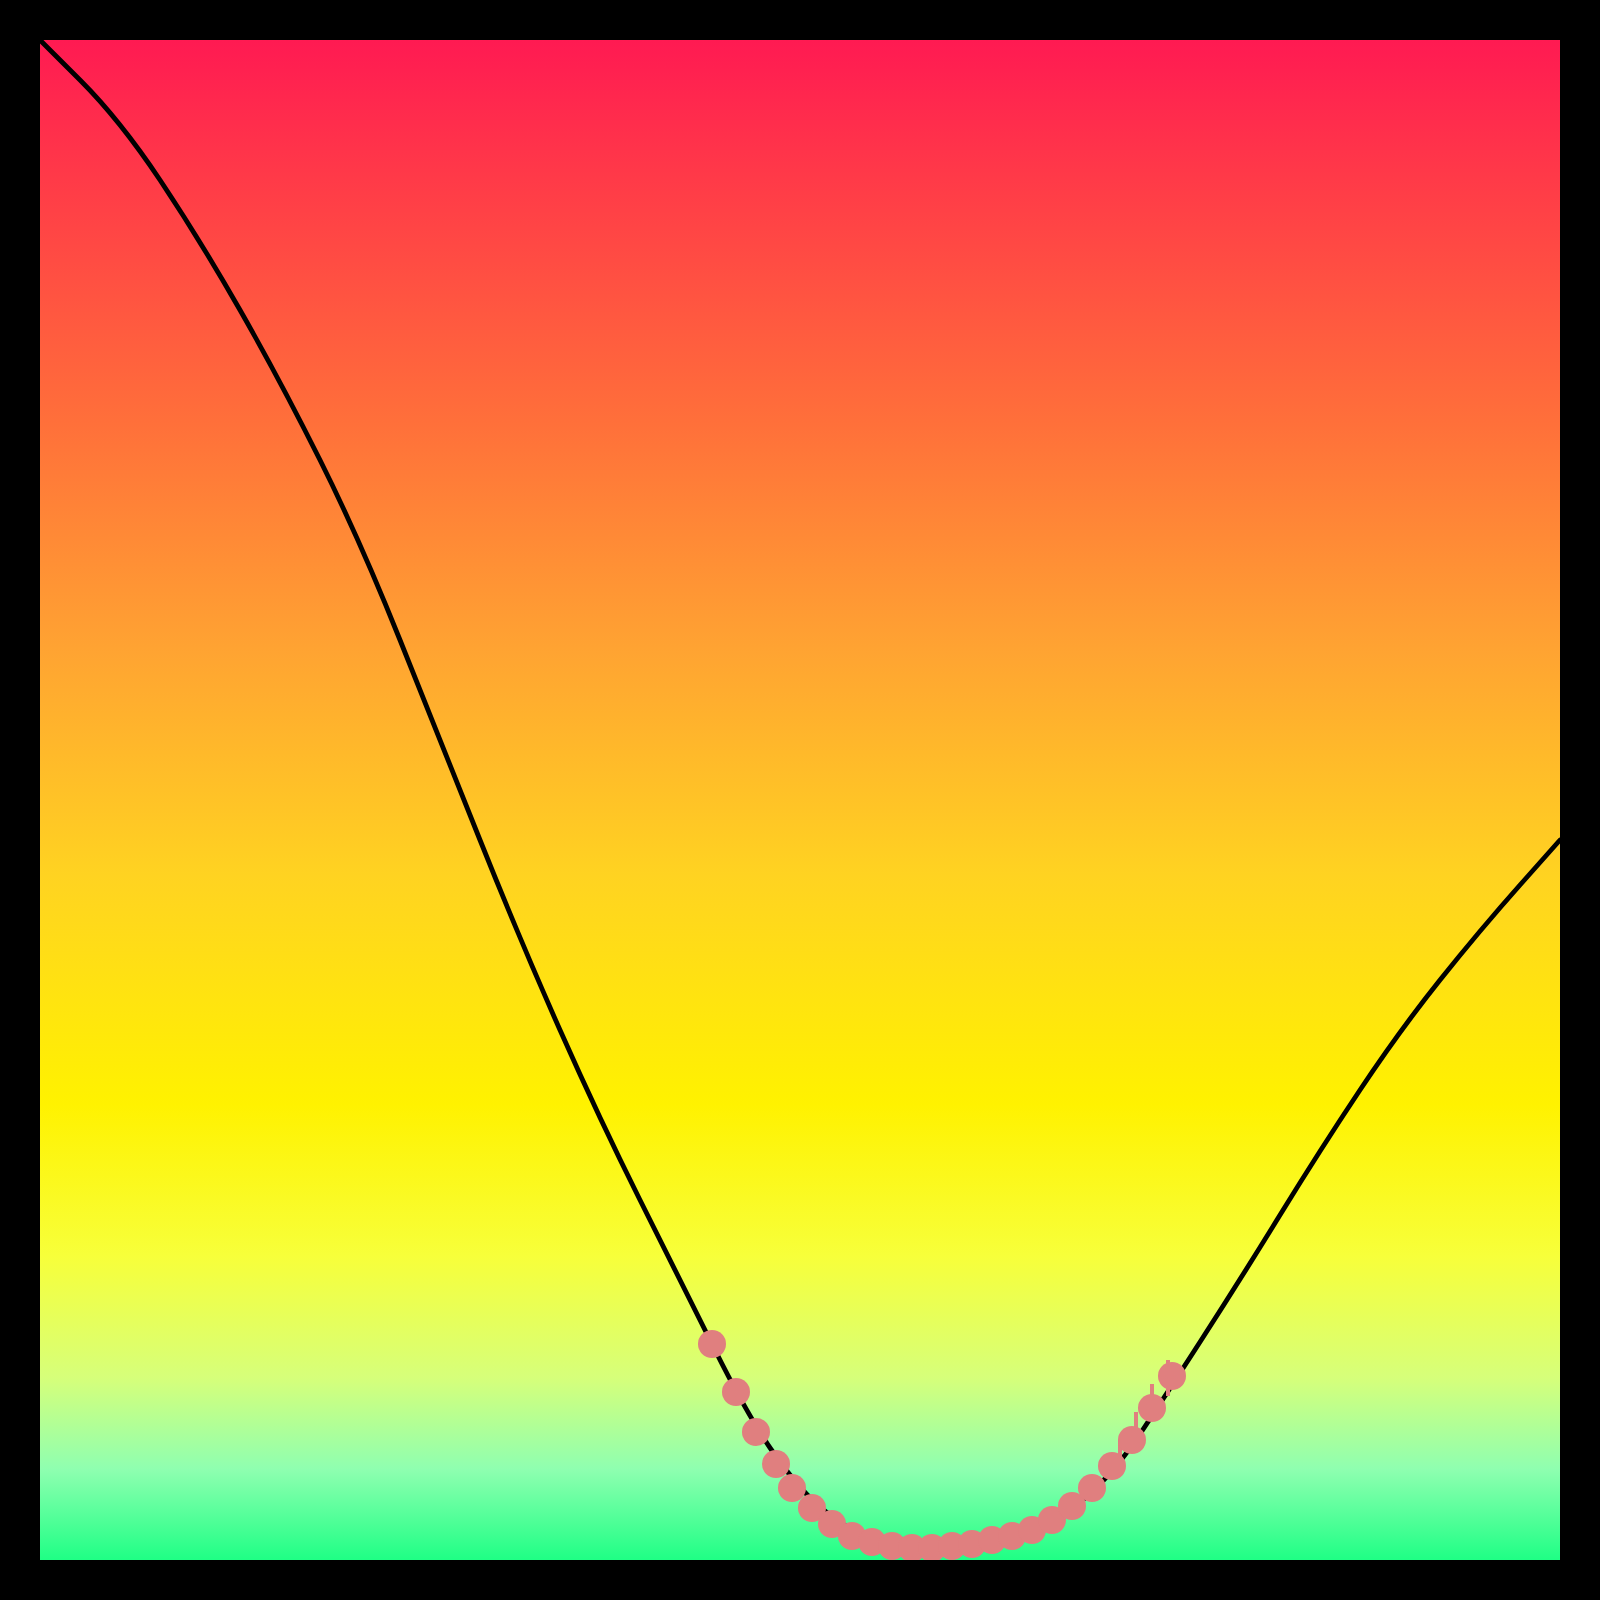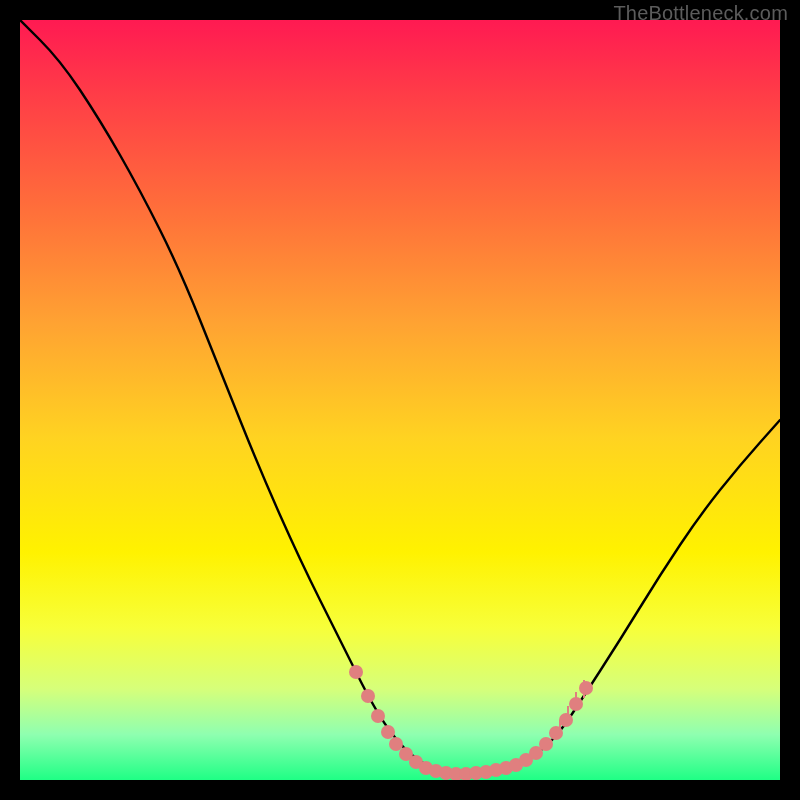--- a/index.html
+++ b/index.html
@@ -51,21 +51,20 @@
   svg {
     position: absolute;
     left: 0;
     top: 0;
   }
 </style>
 </head>
 <body>
 
 <div class="frame">
-  <div class="attribution">TheBottleneck.com</div>
   <div class="plot-area">
     <svg id="chart-svg" width="760" height="760" viewBox="0 0 760 760">
         <path d="M 0 0 Q 0 0 20 20 Q 40 40 60 70 Q 80 100 100 135 Q 120 170 140 210 Q 160 250 180 300 Q 200 350 220 400 Q 240 450 260 495 Q 280 540 300 580 Q 320 620 337.5 655 Q 355 690 367.5 707.5 Q 380 725 390 733.5 Q 400 742 410 747 Q 420 752 430 753.5 Q 440 755 450 754.5 Q 460 754 470 752 Q 480 750 490 747.5 Q 500 745 510 738.5 Q 520 732 530 722 Q 540 712 550 697 Q 560 682 580 651 Q 600 620 620 587.5 Q 640 555 660 525 Q 680 495 700 470 Q 720 445 740 422.5 T 760 400" fill="none" stroke="#000000" stroke-width="2.4" stroke-linecap="round"></path>
         <line x1="540" x2="540" y1="712" y2="700" stroke="#e07f7f" stroke-width="2"></line>
         <line x1="548" x2="548" y1="702" y2="686" stroke="#e07f7f" stroke-width="2"></line>
         <line x1="556" x2="556" y1="690" y2="672" stroke="#e07f7f" stroke-width="2"></line>
         <line x1="564" x2="564" y1="678" y2="660" stroke="#e07f7f" stroke-width="2"></line>
         <circle cx="336" cy="652" r="7" fill="#e07f7f"></circle>
         <circle cx="348" cy="676" r="7" fill="#e07f7f"></circle>
         <circle cx="358" cy="696" r="7" fill="#e07f7f"></circle>

